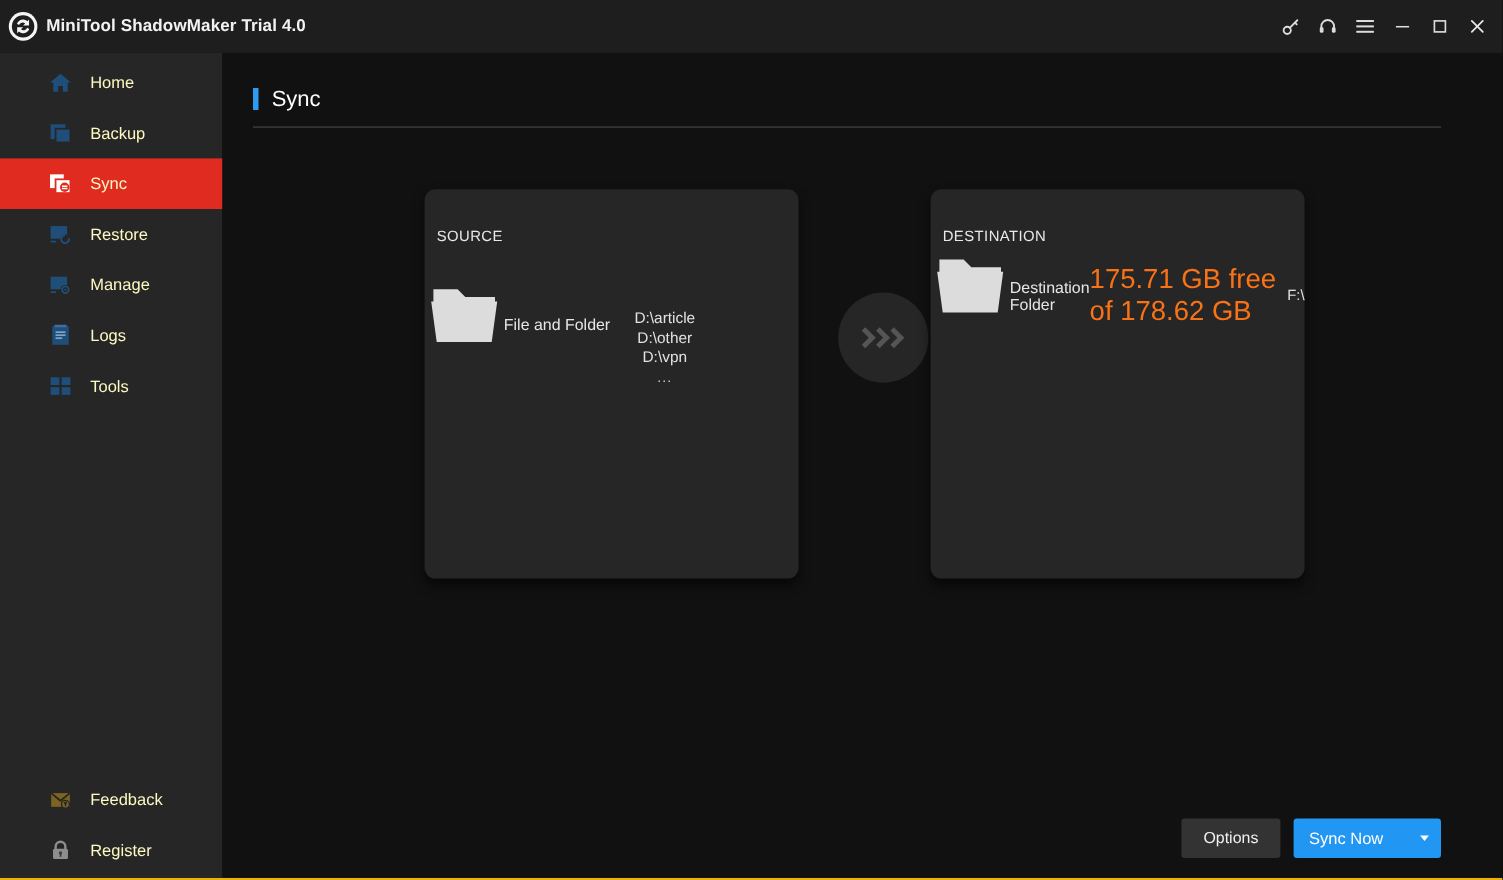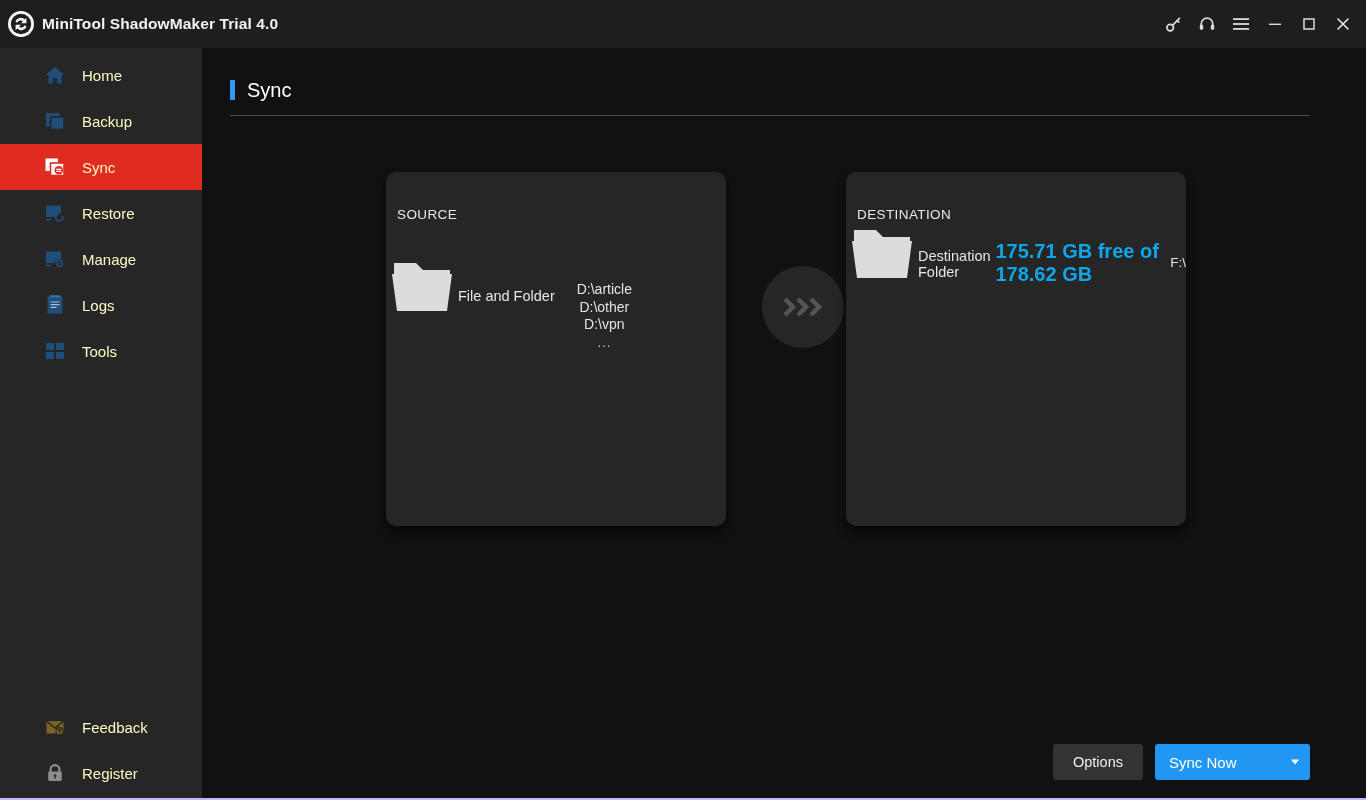--- a/index.html
+++ b/index.html
@@ -7,21 +7,21 @@
     width:1366px; height:800px;
     background:#0d0d0d;
     font-family:"Liberation Sans", sans-serif;
     overflow:hidden;
   }
   .app {
     position:relative;
     width:1366px; height:800px;
     background:#111111;
     display:flex; flex-direction:column;
-    border-bottom:2px solid #c4b5fd;
+    border-bottom:2px solid #eab308;
   }
 
   
   .titlebar {
     height:48px; flex:0 0 48px;
     background:#1e1e1e;
     display:flex; align-items:center;
     padding:0 6px 0 4px;
     position:relative; z-index:5;
   }
@@ -109,21 +109,21 @@
     display:flex; flex-direction:row; align-items:center;
   }
   .folder-ico { width:72px; height:62px; }
   .folder-ico svg { display:block; }
   .panel-kind {
     margin-top:17px;
     color:#e6e6e6; font-size:14.5px;
   }
   .panel-free {
     margin-top:16px;
-    color:#0ea5e9; font-size:20px;font-weight:bold;
+    color:#f97316; font-size:25px;
   }
   .panel-paths {
     margin-top:7px;
     color:#e2e2e2; font-size:14px;
     text-align:center; line-height:17.5px;
   }
   .panel-paths .ell { font-size:13px; color:#c9c9c9; letter-spacing:1px; }
   .dest-drive {
     margin-top:15px;
     color:#e2e2e2; font-size:13.5px;
@@ -146,21 +146,21 @@
     display:flex; gap:12px;
   }
   .btn-options {
     width:90px; height:36px;
     background:#333333; border:none; border-radius:3px;
     color:#f0f0f0; font-size:14.5px;
     font-family:"Liberation Sans", sans-serif;
     cursor:default;
   }
   .btn-sync {
-    width:155px; height:36px;
+    width:134px; height:36px;
     background:#2196f3; border-radius:3px;
     display:flex; align-items:center;
     position:relative; cursor:default;
   }
   .btn-sync-label {
     color:#ffffff; font-size:15px; padding-left:14px;
   }
   .btn-sync-caret {
     position:absolute; right:11px; top:50%;
     transform:translateY(-50%);

